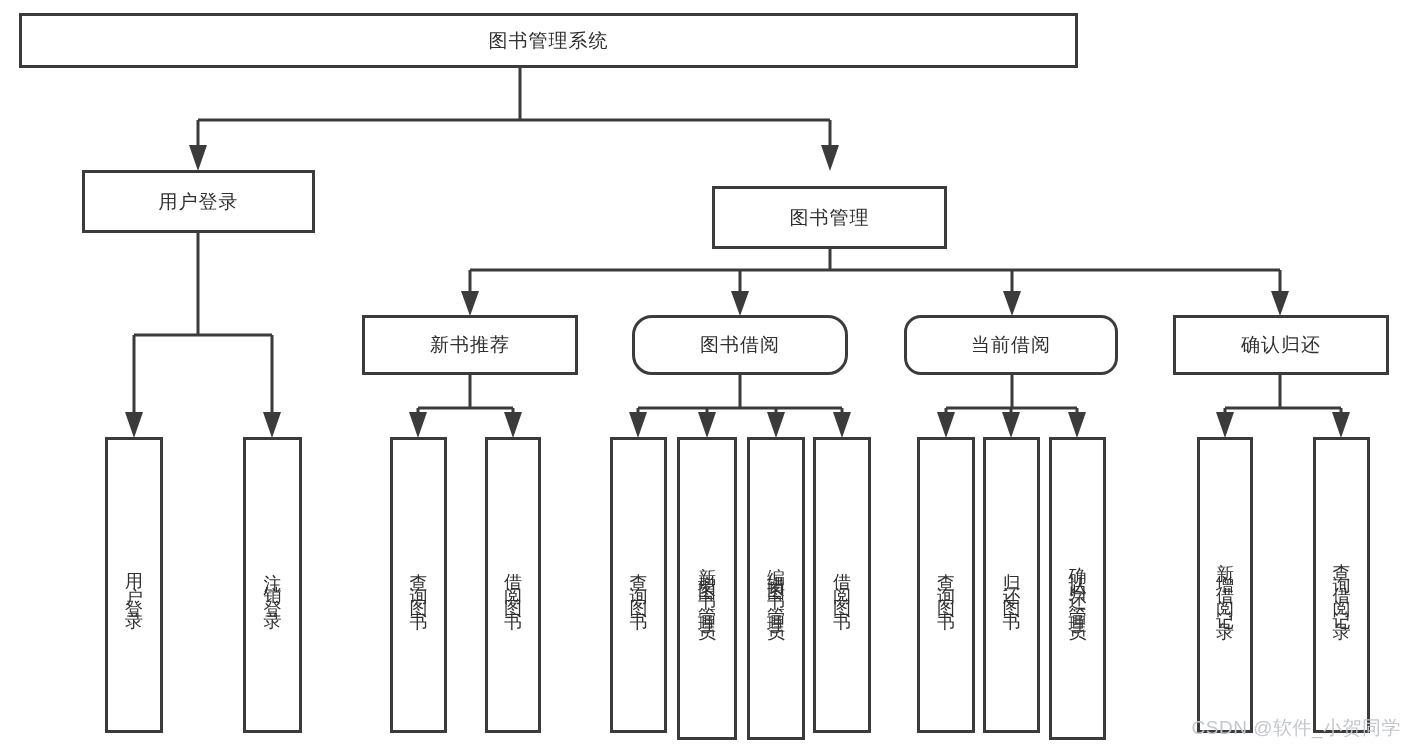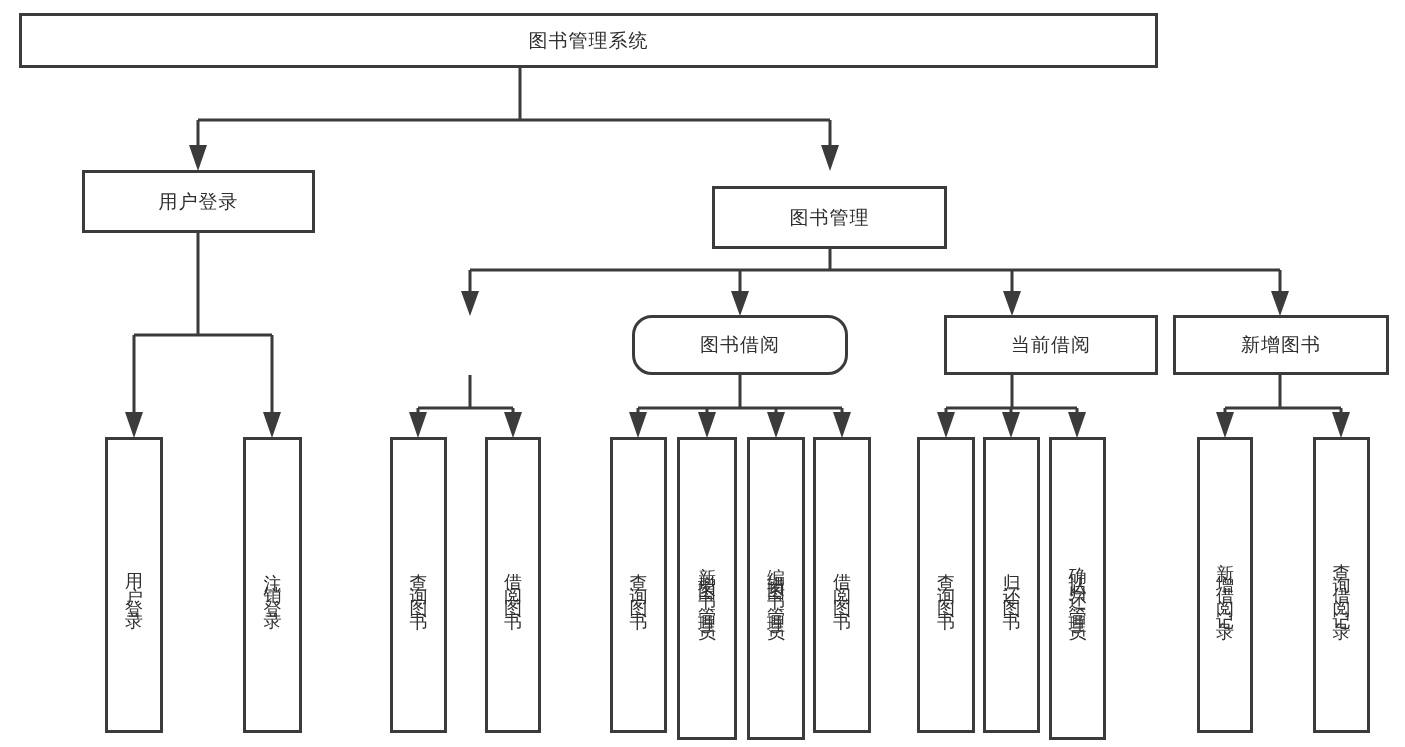--- a/index.html
+++ b/index.html
@@ -19,27 +19,27 @@
   .node{
     position:absolute;
     box-sizing:border-box;
     border:3px solid var(--line);
     background:#fff;
     display:flex;align-items:center;justify-content:center;
     color:var(--text);
     z-index:1;
   }
   .h-node{font-size:19px;letter-spacing:1px;}
-  .root{left:19px;top:13px;width:1139px;height:55px;}
+  .root{left:19px;top:13px;width:1059px;height:55px;}
   .n-user{left:82px;top:170px;width:233px;height:63px;}
   .n-book{left:712px;top:170px;width:235px;height:63px;margin-top:16px;}
   .l3{top:315px;height:60px;}
   .l3a{left:362px;width:216px;}
   .l3b{left:632px;width:216px;border-radius:20px;}
-  .l3c{left:944px;width:214px;}
+  .l3c{left:904px;width:214px;border-radius:17px;}
   .l3d{left:1173px;width:216px;}
   .leaf{top:437px;height:296px;font-size:18px;}
   .leaf.tall{height:303px;}
   .leaf span{
     writing-mode:vertical-rl;
     text-orientation:mixed;
     white-space:nowrap;
     line-height:1;
   }
   .sp4 span{letter-spacing:13px;}
@@ -120,23 +120,24 @@
       <polygon points="1216,412 1234,412 1225,438" fill="#3b3b3b" stroke="none"></polygon>
       <polygon points="1332,412 1350,412 1341,438" fill="#3b3b3b" stroke="none"></polygon>
     </g>
   </svg>
 
   <div class="node h-node root">图书管理系统</div>
 
   <div class="node h-node n-user">用户登录</div>
   <div class="node h-node n-book">图书管理</div>
 
+  <div class="node h-node l3 l3a">新书推荐</div>
   <div class="node h-node l3 l3b">图书借阅</div>
   <div class="node h-node l3 l3c">当前借阅</div>
-  <div class="node h-node l3 l3d">新增图书</div>
+  <div class="node h-node l3 l3d">确认归还</div>
 
   <div class="node leaf sp4 lf1">
     <span>用户登录</span>
     </div>
   <div class="node leaf sp4 lf2">
     <span>注销登录</span>
     </div>
   <div class="node leaf sp4 lf3">
     <span>查询图书</span>
     </div>
@@ -164,13 +165,14 @@
   <div class="node leaf tall sp10 lf11">
     <span>确认归还（管理员）</span>
     </div>
   <div class="node leaf sp6 lf12">
     <span>新增借阅记录</span>
     </div>
   <div class="node leaf sp6 lf13">
     <span>查询借阅记录</span>
     </div>
 
+  <div class="watermark">CSDN @软件_小贺同学</div>
 </div>
 
 </body></html>

